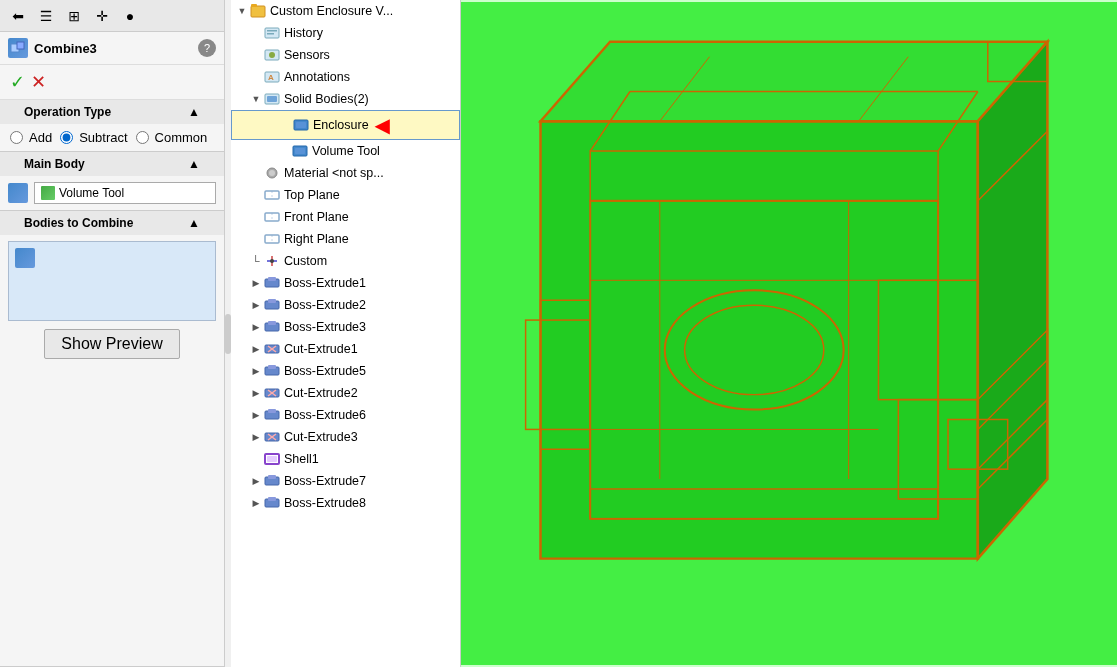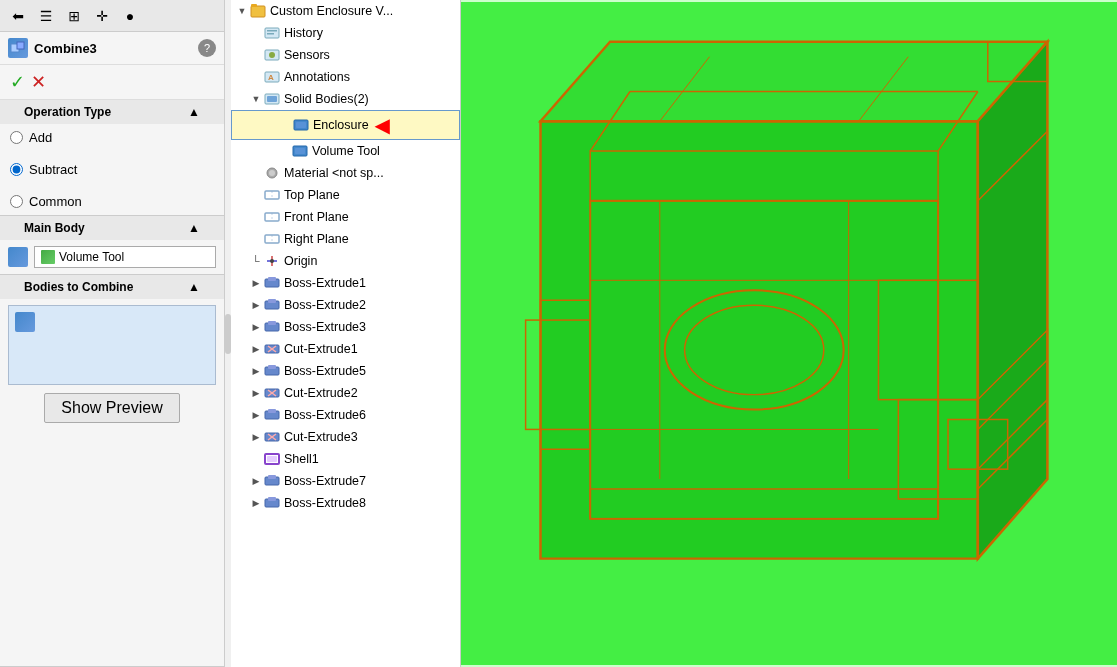--- a/index.html
+++ b/index.html
@@ -120,22 +120,21 @@
       font-size: 12px;
       user-select: none;
     }
 
     .section-content {
       padding: 6px 10px;
     }
 
     .radio-group {
       display: flex;
-      flex-direction: column;
-      gap: 17px;
+      gap: 8px;
     }
 
     .radio-item {
       display: flex;
       align-items: center;
       gap: 6px;
       cursor: pointer;
     }
 
     .radio-item input[type=radio] {
@@ -496,21 +495,21 @@
 
   <div class="tree-item indent-1">
     <div class="tree-expand" style="width:14px; font-size:11px;">└</div>
     <div class="tree-icon">
       <svg width="16" height="14" viewBox="0 0 16 14">
         <line x1="8" y1="2" x2="8" y2="12" stroke="#cc4444" stroke-width="1.5"></line>
         <line x1="3" y1="7" x2="13" y2="7" stroke="#4444cc" stroke-width="1.5"></line>
         <circle cx="8" cy="7" r="2" fill="#444444"></circle>
       </svg>
     </div>
-    <span>Origin</span>
+    <span>Custom</span>
   </div>
 
   <div class="tree-item indent-1">
     <div class="tree-expand">▶</div>
     <div class="tree-icon">
       <svg width="16" height="14" viewBox="0 0 16 14">
         <rect x="1" y="3" width="14" height="8" rx="1" fill="#6688cc" stroke="#4466aa" stroke-width="1"></rect>
         <rect x="4" y="1" width="8" height="4" rx="1" fill="#8899dd"></rect>
       </svg>
     </div>

